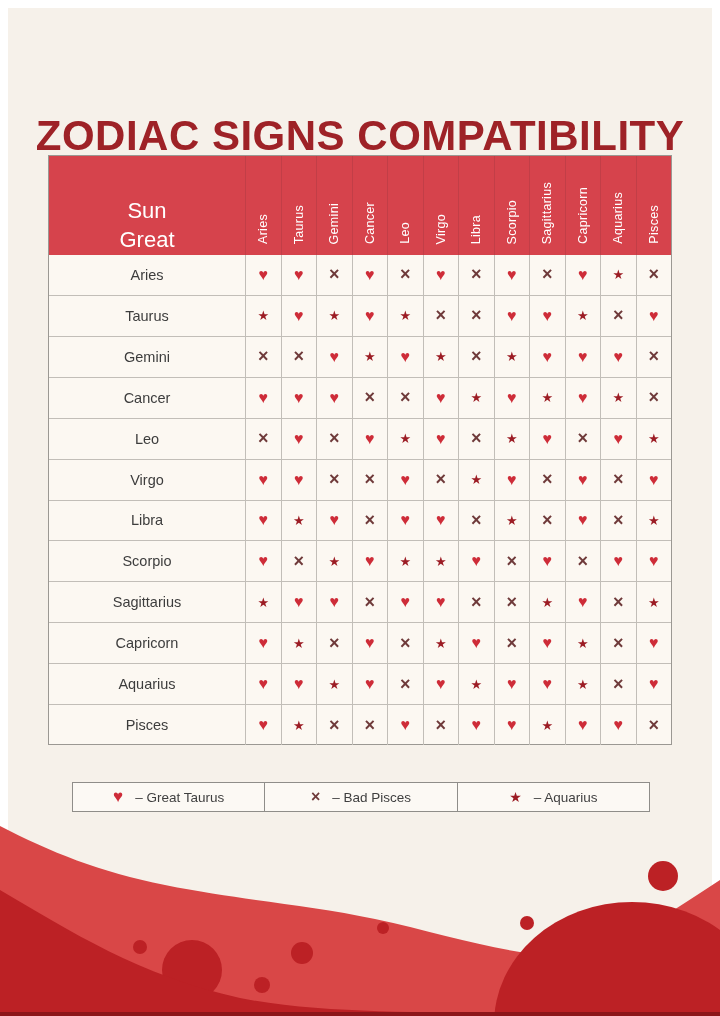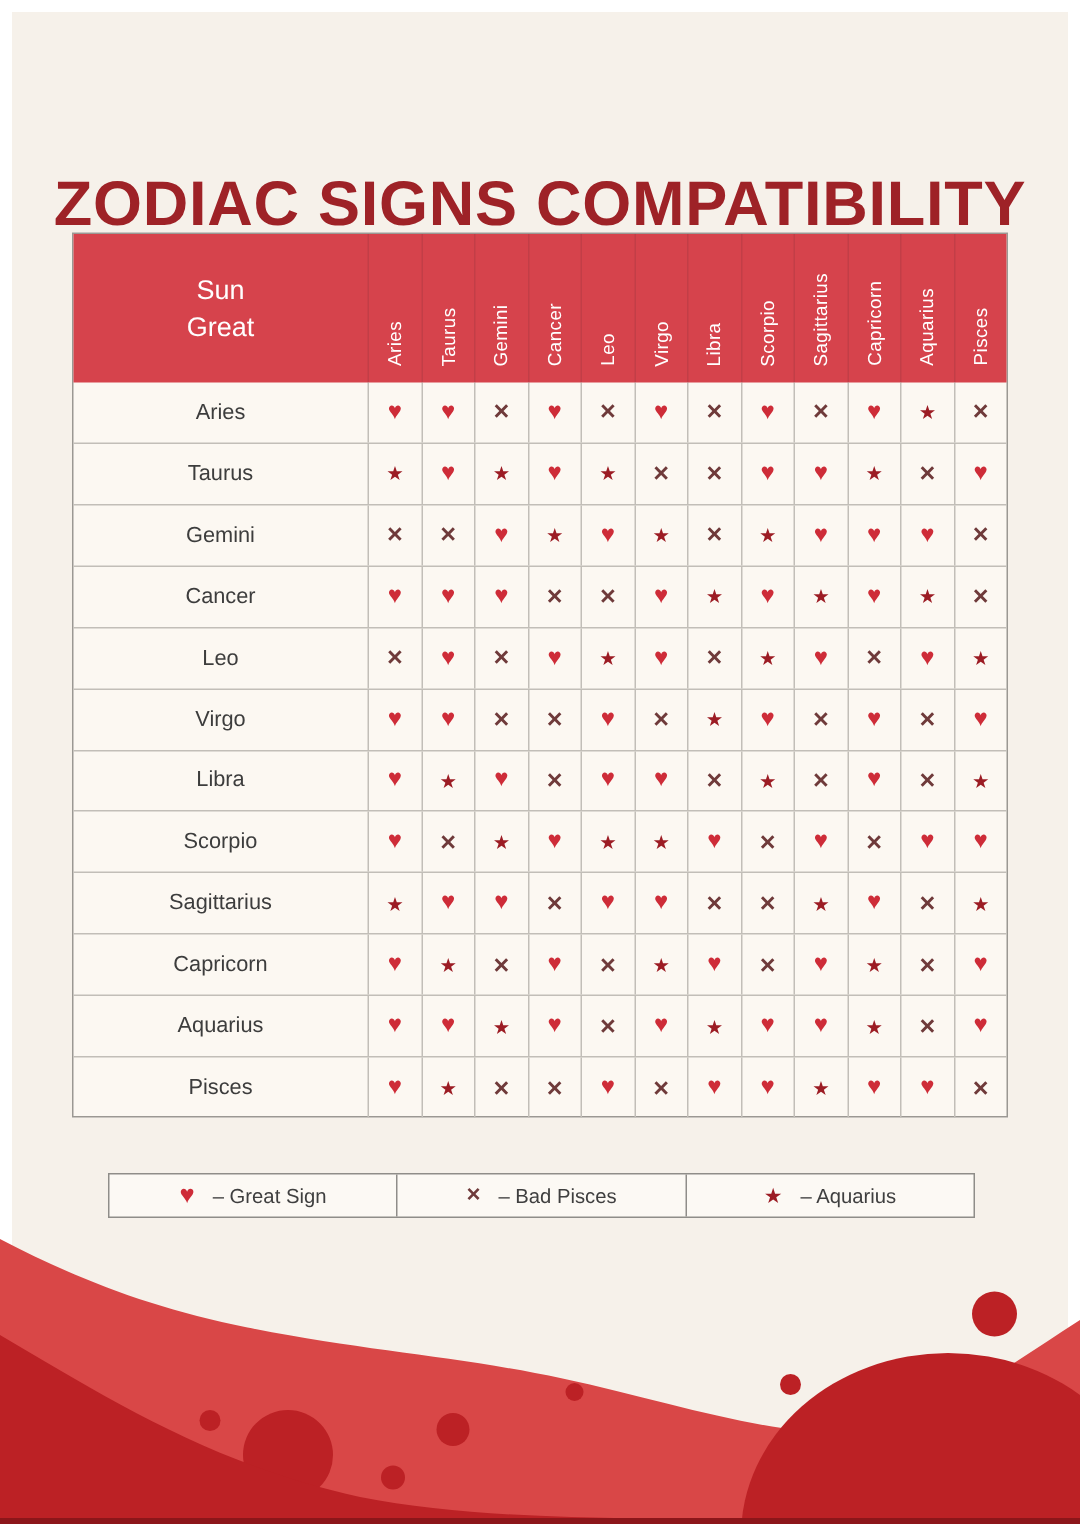--- a/index.html
+++ b/index.html
@@ -4,22 +4,22 @@
 <style>
   * { margin:0; padding:0; box-sizing:border-box; }
   body { font-family:"Liberation Sans", sans-serif; background:#fff; }
   .page { position:relative; width:720px; height:1016px; background:#ffffff; overflow:hidden; }
   .cream { position:absolute; left:8px; top:8px; right:8px; bottom:0; background:#f6f1ea; }
   .title { position:absolute; left:0; top:64px; width:100%; text-align:center;
            font-size:42px; font-weight:bold; letter-spacing:0.5px; color:#9e2227;margin-top:48px; }
   .tablewrap { position:absolute; left:48px; top:155px; width:624px; height:590px;
                border:1px solid #9b9893; background:#fcf8f2; }
   .header-row { display:flex; height:99px; background:#d6434c; }
-  .corner { width:196px; display:flex; flex-direction:column; justify-content:center; align-items:center;
-            color:#fff; font-size:18px; line-height:1.35; font-weight:500; }
+  .corner { width:196px; display:flex; flex-direction:column; justify-content:flex-end; align-items:center;
+            color:#fff; font-size:22px; line-height:1.35; font-weight:500; }
   .colhead { flex:1; display:flex; align-items:flex-end; justify-content:center;
              padding-bottom:11px; border-left:1px solid #c23e47; }
   .colhead span { writing-mode:vertical-rl; transform:rotate(180deg);
                   color:#fff; font-size:12.5px; letter-spacing:0.3px; }
   .tbody { height:490px; display:flex; flex-direction:column; }
   .trow { flex:1; display:flex; border-top:1px solid #c2beb8; }
   .trow:first-child { border-top:none; }
   .rowlabel { width:196px; display:flex; align-items:center; justify-content:center;
               font-size:14.5px; color:#3d3d3d; }
   .cell { flex:1; display:flex; align-items:center; justify-content:center;
@@ -558,21 +558,21 @@
             <span class="sym-x">×</span>
           </div>
         </div>
       </div>
   </div>
 
   <div class="legend">
 
   <div class="legend-item">
         <span class="sym-heart">♥</span>
-        <span class="legend-label">– Great Sign</span>
+        <span class="legend-label">– Great Taurus</span>
       </div>
       <div class="legend-item">
         <span class="sym-x">×</span>
         <span class="legend-label">– Bad Pisces</span>
       </div>
       <div class="legend-item">
         <span class="sym-star">★</span>
         <span class="legend-label">– Aquarius</span>
       </div>
     </div>

